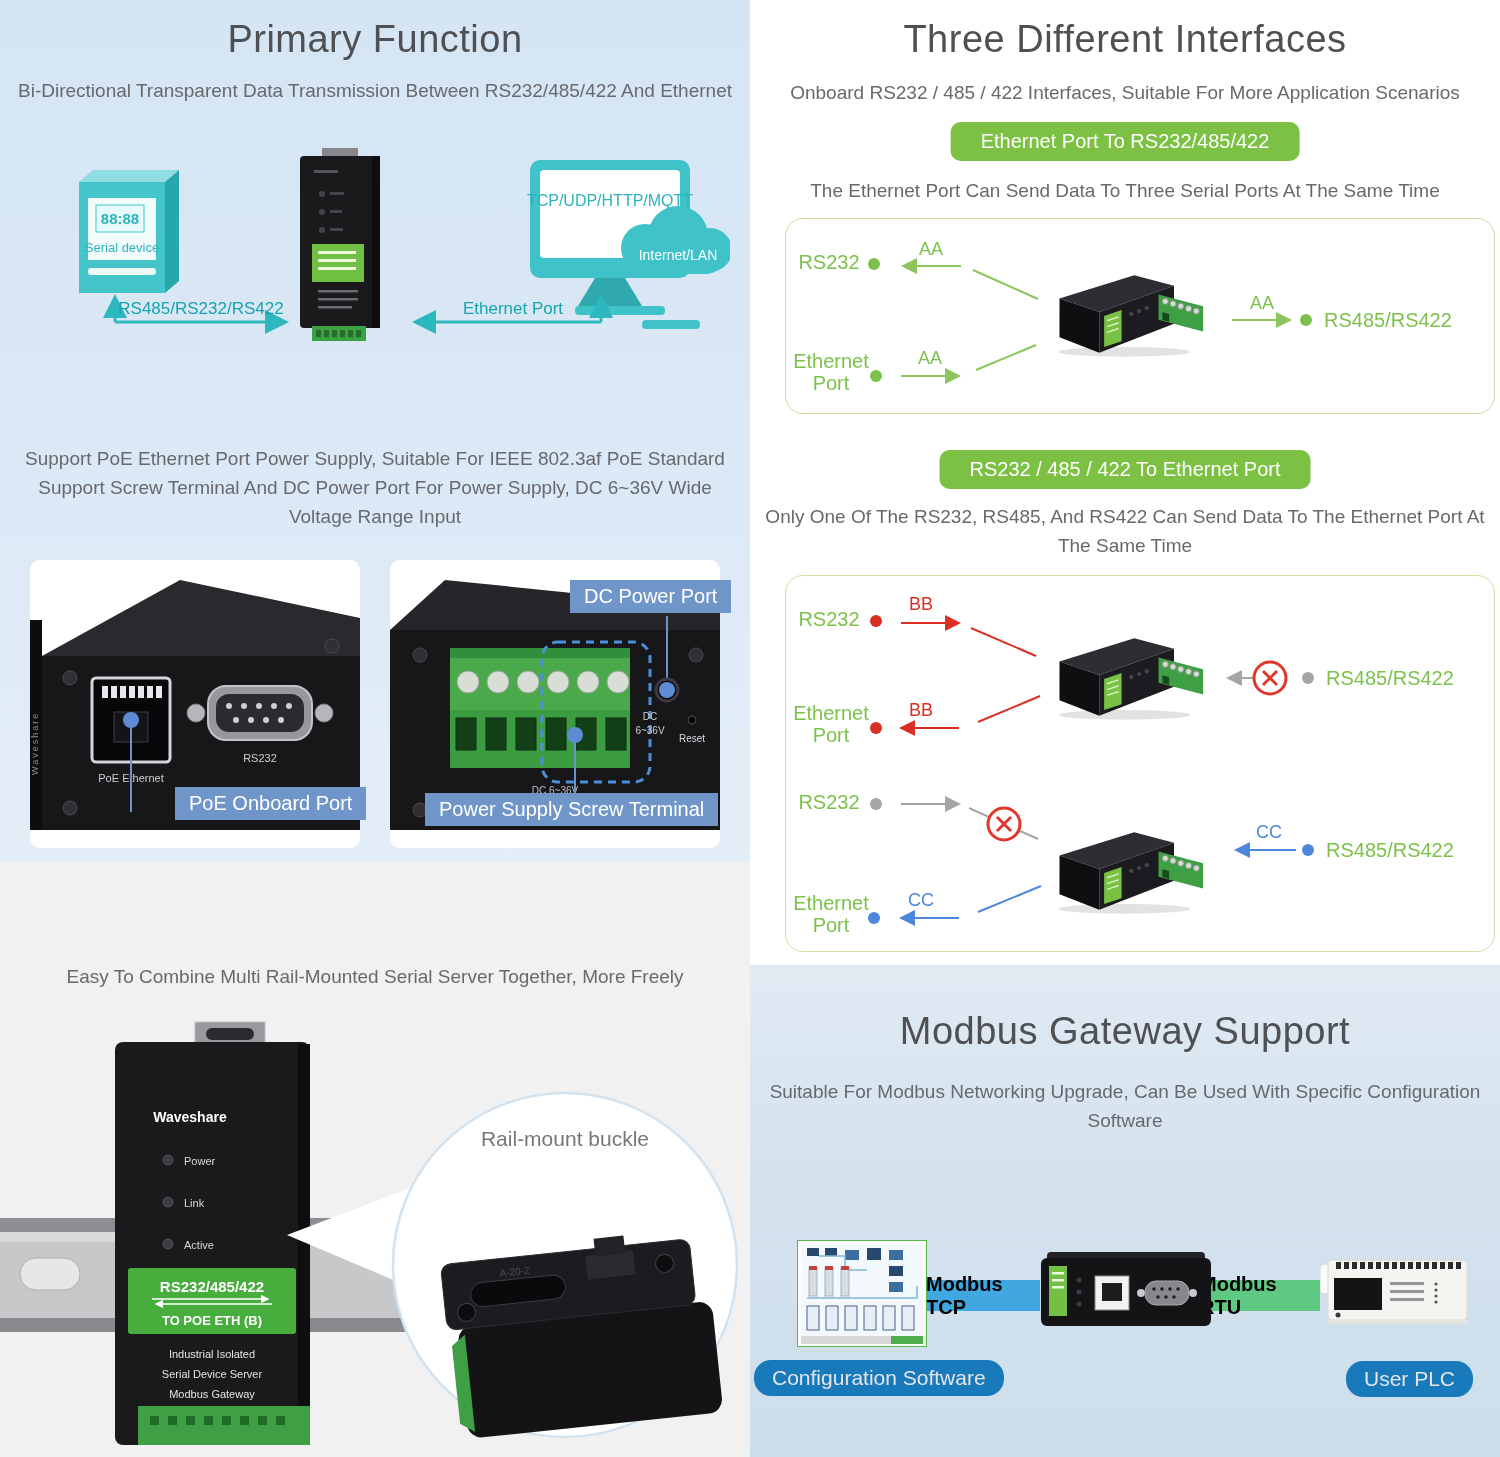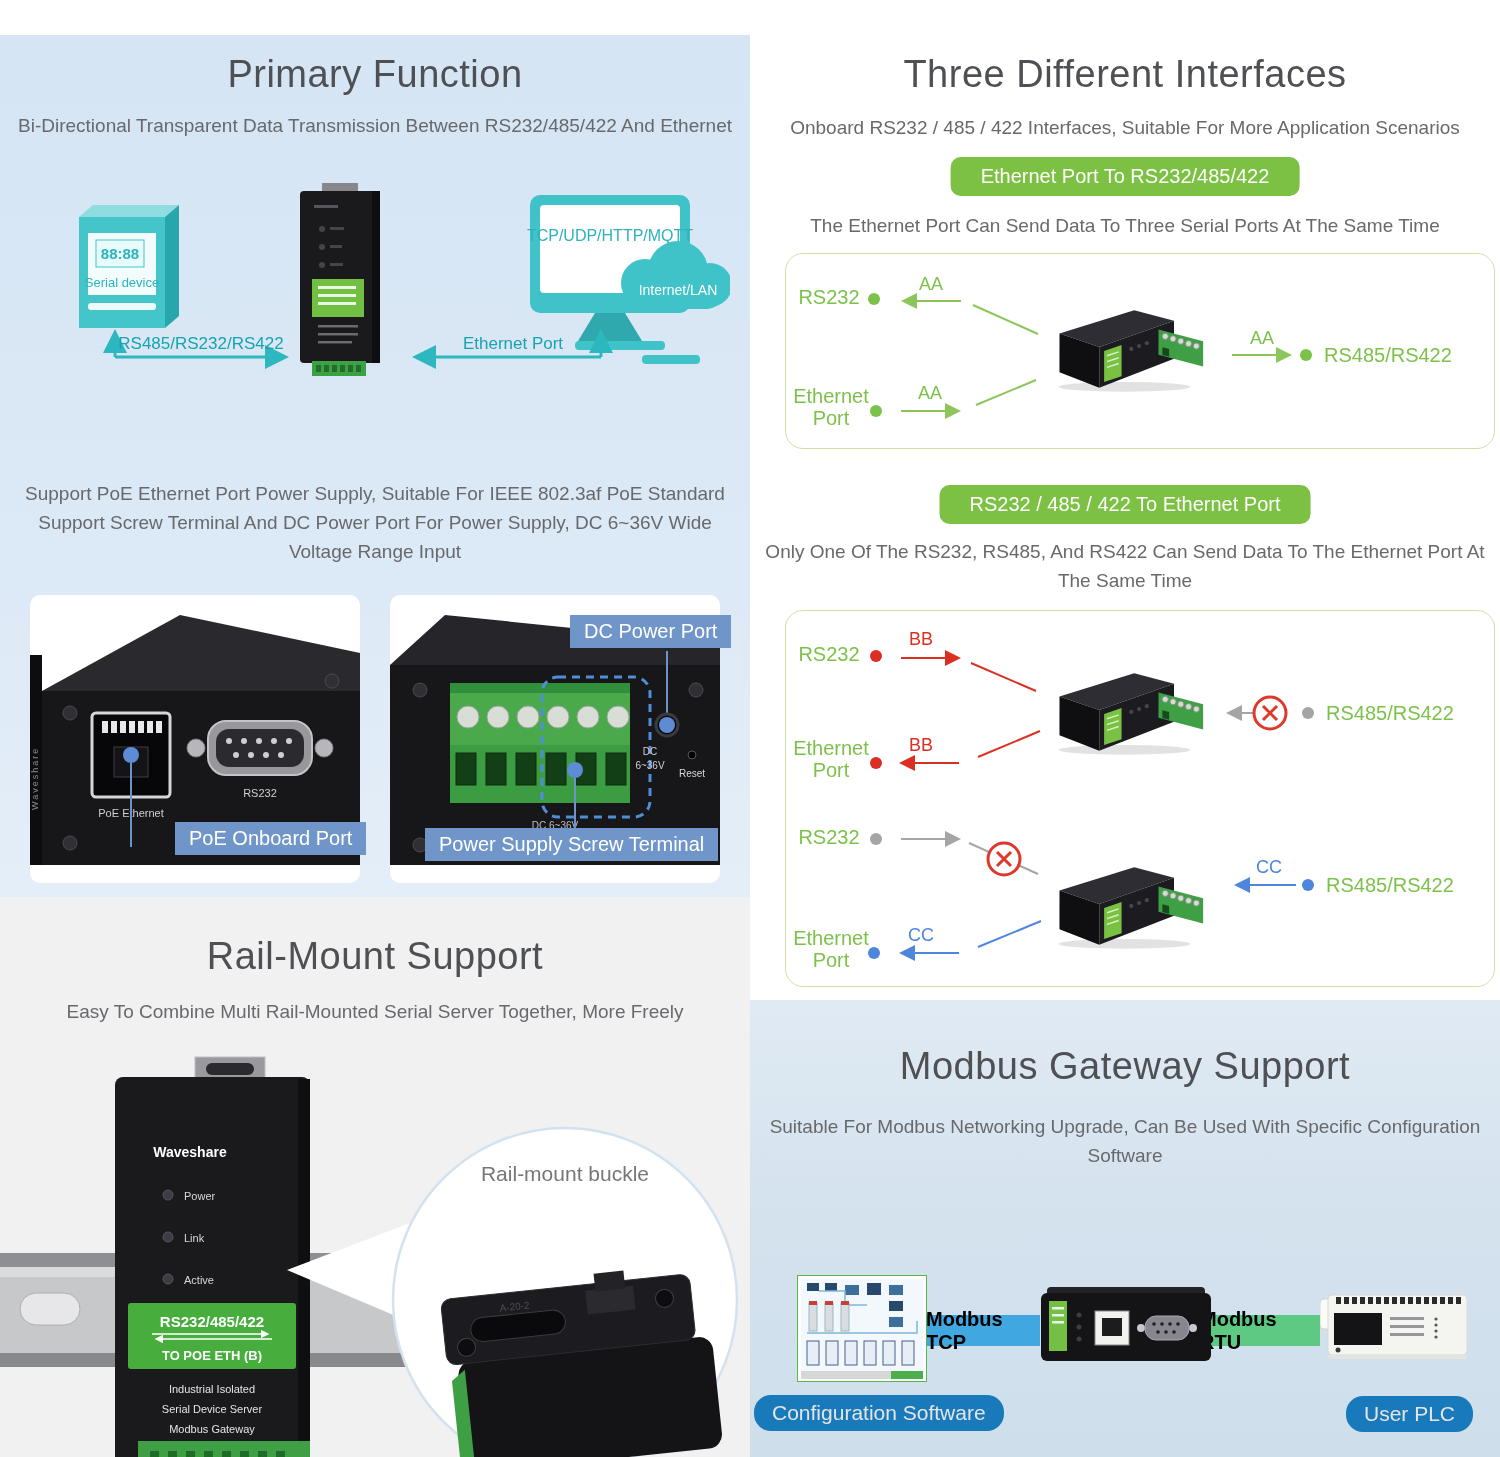--- a/index.html
+++ b/index.html
@@ -1,19 +1,19 @@
 <!DOCTYPE html>
 <html><head>
 <meta charset="utf-8">
 <style>
   html,body{margin:0;padding:0;background:#fff;}
   .page{position:relative;width:1500px;height:1457px;overflow:hidden;
         font-family:"Liberation Sans","DejaVu Sans",sans-serif;}
   .abs{position:absolute;}
-  section{position:absolute;overflow:hidden;margin-top:35px;}
+  section{position:absolute;overflow:hidden;}
   .sec-primary{left:0;top:0;width:750px;height:862px;
     background:linear-gradient(180deg,#d5e5f4 0%,#dce9f6 60%,#e4eef8 100%);}
   .sec-rail{left:0;top:862px;width:750px;height:595px;background:#f1f1f2;}
   .sec-interfaces{left:750px;top:0;width:750px;height:965px;background:#ffffff;}
   .sec-modbus{left:750px;top:965px;width:750px;height:492px;
     background:linear-gradient(180deg,#e0eaf3 0%,#d4e2ee 45%,#cddeeb 100%);}
   .title{position:absolute;width:100%;text-align:center;font-size:38px;
     color:#4f5053;letter-spacing:.5px;}
   .sub{position:absolute;left:50%;transform:translateX(-50%);text-align:center;
     font-size:19px;line-height:29px;color:#68696c;}
@@ -237,21 +237,20 @@
       <text x="100" y="248" text-anchor="middle" font-size="10" fill="#8f8f94">RS422/RS485</text>
       <line x1="185" y1="183" x2="185" y2="240" stroke="#6d93c8" stroke-width="2"></line>
       <circle cx="185" cy="175" r="8" fill="#5d8bd4"></circle>
     </svg>
     <div class="callout" style="left:180px;top:20px">DC Power Port</div>
     <div class="callout" style="left:35px;top:233px">Power Supply Screw Terminal</div>
   </div>
 </section>
 
 <section class="sec-rail">
-  <div class="title" style="top:38px">Rail-Mount Support</div>
   <div class="sub" style="top:100px;width:720px">Easy To Combine Multi Rail-Mounted Serial Server Together, More Freely</div>
 
   <svg class="abs" style="left:0;top:140px" width="750" height="455" viewBox="0 0 750 455">
 
     <g>
       <rect x="0" y="216" width="620" height="114" fill="#c7c8ca"></rect>
       <rect x="0" y="216" width="620" height="14" fill="#8e8f92"></rect>
       <rect x="0" y="316" width="620" height="14" fill="#88898c"></rect>
       <rect x="0" y="230" width="620" height="10" fill="#dadbdd"></rect>
       <rect x="470" y="252" width="92" height="40" rx="20" fill="#ededee" stroke="#97989b"></rect>

